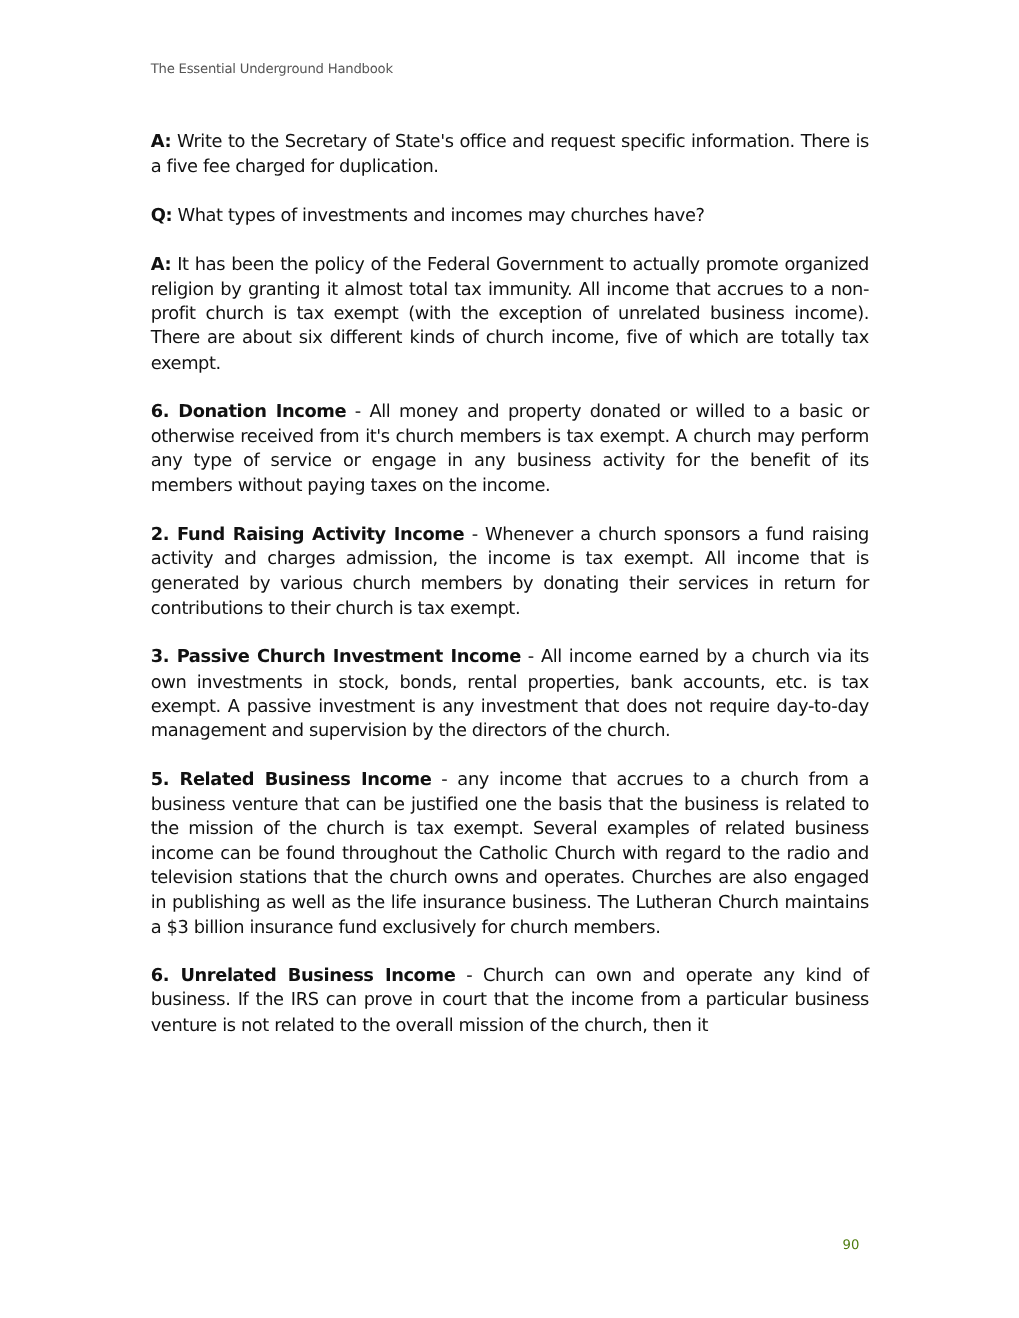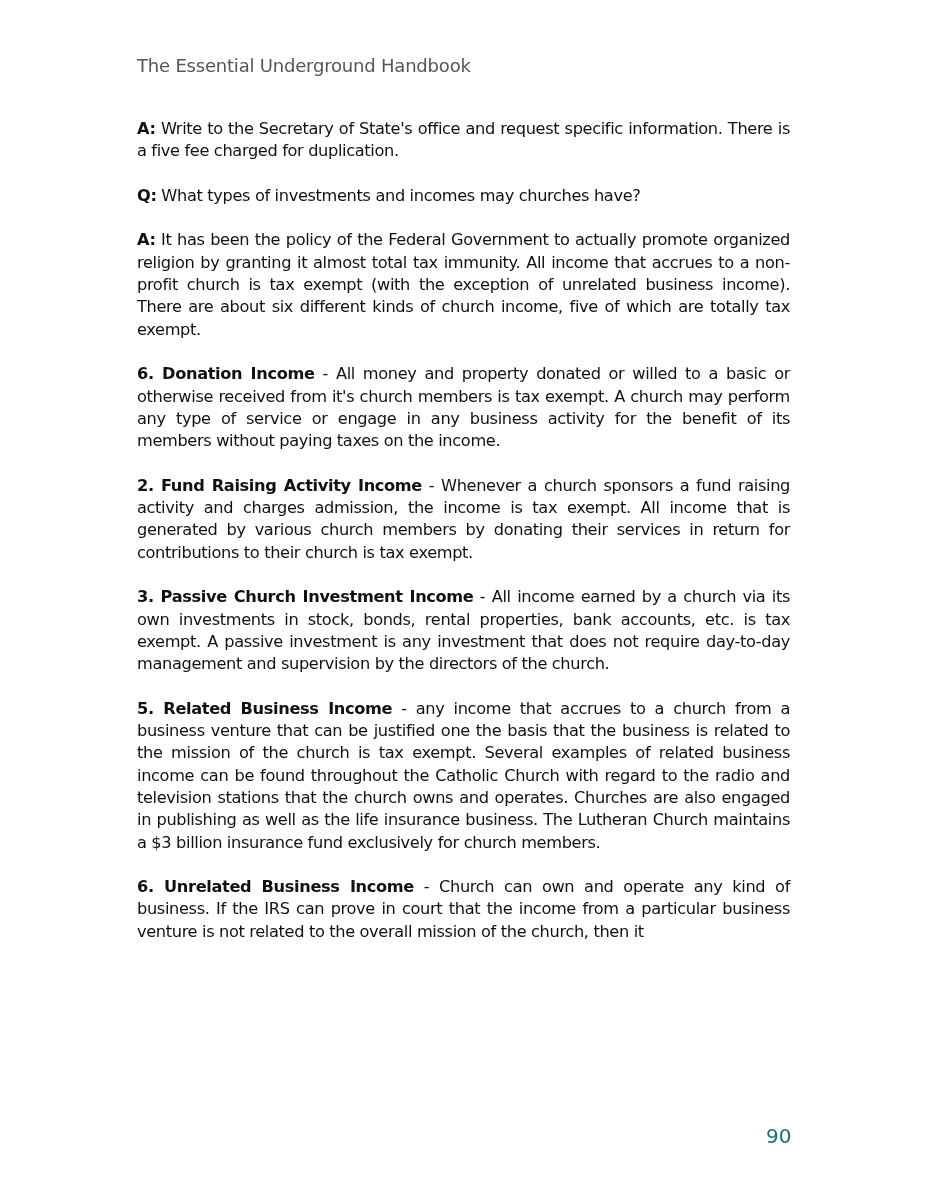--- a/index.html
+++ b/index.html
@@ -12,21 +12,21 @@
       height: 1198px;
       position: relative;
       overflow: hidden;
       font-family: "DejaVu Sans", sans-serif;
       color: #111111;
     }
     .running-header {
       position: absolute;
       left: 137px;
       top: 55px;
-      font-size: 18px;
+      font-size: 12px;
       color: #555555;
       letter-spacing: -0.2px;
       font-family: "DejaVu Sans", sans-serif;
     }
     .content {
       position: absolute;
       left: 137px;
       top: 118px;
       width: 653px;
       font-size: 16.2px;
@@ -41,22 +41,22 @@
     .para.first {
       margin-bottom: 22.3px;
     }
     .lead {
       font-weight: bold;
     }
     .page-number {
       position: absolute;
       left: 766px;
       top: 1124px;
-      font-size: 20px;
-      color: #0f766e;
+      font-size: 12px;
+      color: #4d7c0f;
       font-family: "DejaVu Sans", sans-serif;
     }
   </style>
 </head>
 <body>
 
 <div class="running-header">The Essential Underground Handbook</div>
 
 <div class="content">
 

